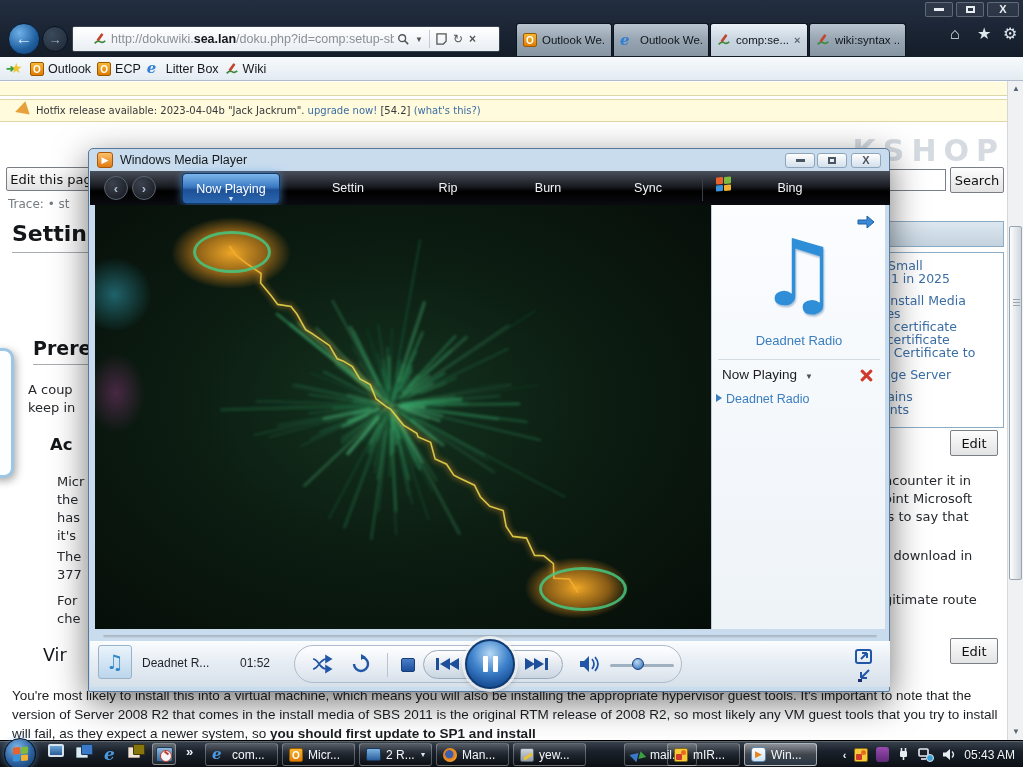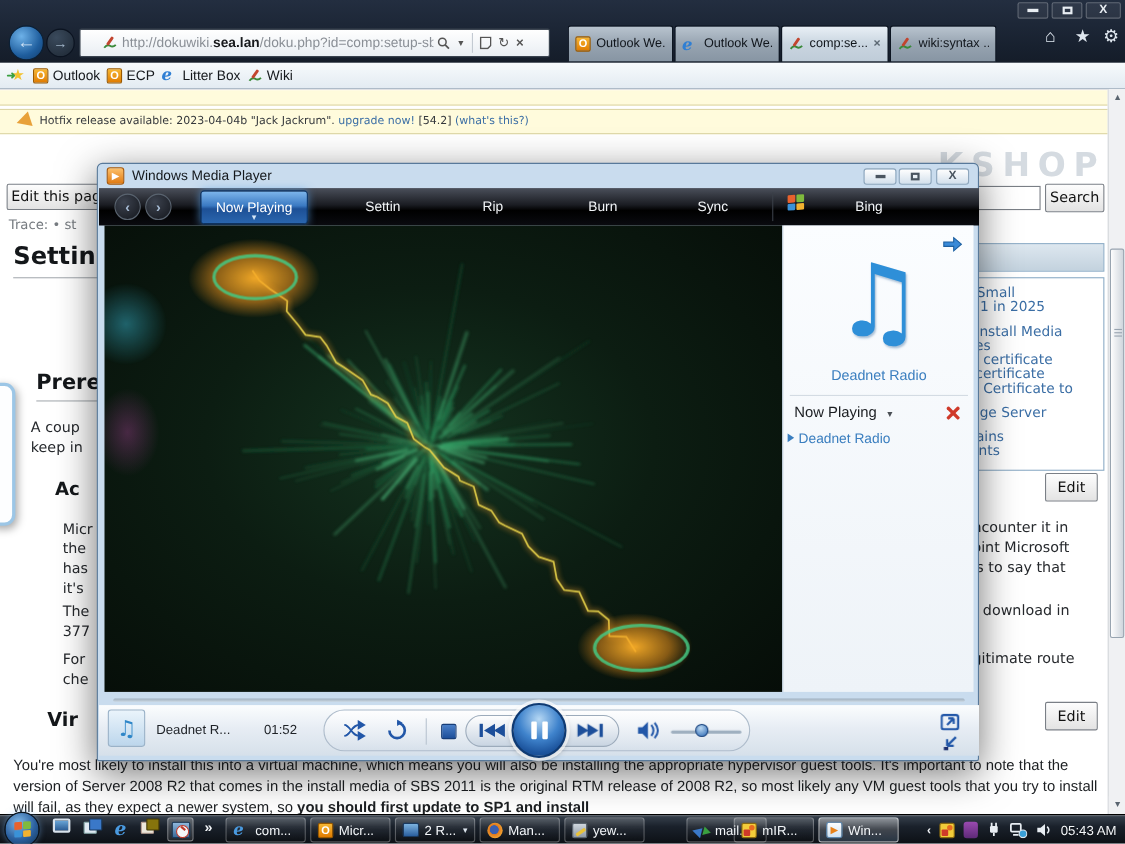--- a/index.html
+++ b/index.html
@@ -72,21 +72,21 @@
   .trace{left:8px;top:116px;font-size:12px;color:#767b80}
   .h1frag{left:12px;top:140px;font-size:22px;font-weight:bold;color:#14171a;border-bottom:1px solid #a8adb2;padding-bottom:6px;width:420px}
   .para{font-size:13px;color:#26292d;line-height:18px}
   .p1{left:14px;top:182px}
   .h2frag{left:33px;top:256px;font-size:19px;font-weight:bold;color:#14171a;border-bottom:1px solid #a8adb2;padding-bottom:5px;width:390px}
   .p2{left:28px;top:300px}
   .h3frag{left:50px;top:354px;font-size:16.5px;font-weight:bold;color:#14171a}
   .p3{left:57px;top:392px}
   .p4{left:57px;top:467px}
   .p5{left:57px;top:511px}
-  .h4frag{left:43px;top:564px;font-size:17.5px;font-weight:bold;color:#14171a}
+  .h4frag{left:43px;top:564px;font-size:17.5px;font-weight:normal;color:#14171a}
   .rfrag{left:884px;font-size:13px;color:#26292d;white-space:nowrap}
   .sbox{left:790px;top:171px;width:214px;height:176px;border:1px solid #8cacc6;background:#fff}
   .shead{left:790px;top:140px;width:214px;height:26px;background:linear-gradient(#dde7ef,#c3d2de);border:1px solid #8cacc6}
   .slinks{position:absolute;left:84px;top:6px;font-size:12.5px;line-height:13px;color:#3b6ea5}
   .slinks div{margin-bottom:0}
   .sgap{height:9px}
   .edit1{left:950px;top:349px;width:48px;height:26px}
   .edit2{left:950px;top:557px;width:48px;height:26px}
   .bottompara{left:12px;top:605px;width:995px;font-family:"Liberation Sans",sans-serif;font-size:13.5px;color:#1c1f22;line-height:19px}
   

